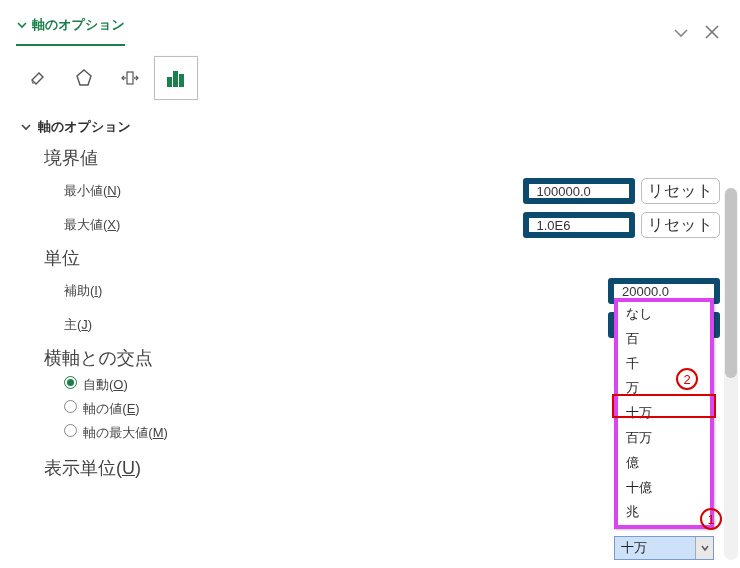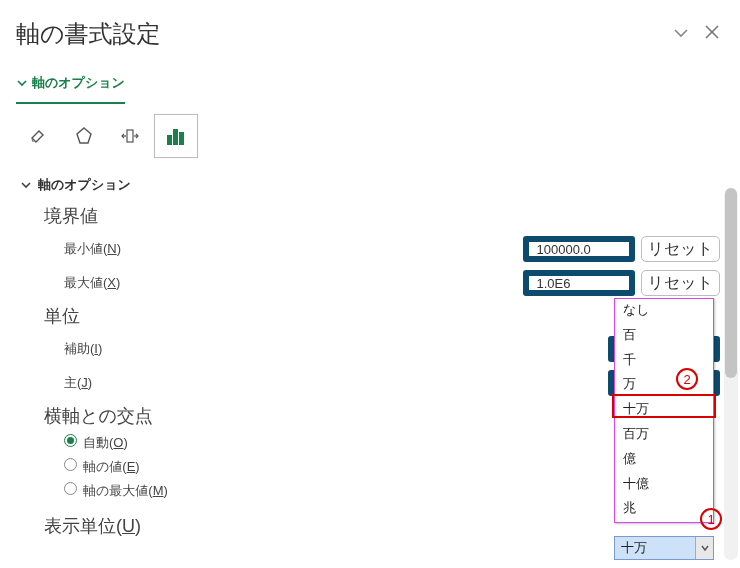--- a/index.html
+++ b/index.html
@@ -153,24 +153,23 @@
     width:18px; height:100%;
     border-left:1px solid #aaa;
     background:#e8e8e8;
     display:flex; align-items:center; justify-content:center;
   }
   .dropdown-list {
     position:absolute;
     top: 298px; left: 614px;
     width: 100px;
     background:#fff;
-    border:1px solid #d946ef;
+    border:4px solid #d946ef;
     box-shadow: 1px 1px 2px rgba(0,0,0,0.25);
     z-index: 5;
-    font-family: Liberation Mono, monospace;
   }
   .dropdown-item {
     padding: 2px 8px;
     font-size: 13px;
     color:#222;
     cursor:pointer;
     line-height:1.6;
   }
   .annot-box1 {
     position:absolute;
@@ -207,21 +206,20 @@
     width:12px; height:190px;
     background:#c4c4c4;
     border-radius:6px;
   }
   .underline { text-decoration: underline; }
 </style>
 </head>
 <body>
 
 <div class="pane">
-  <div class="pane-title">軸の書式設定</div>
 
   <div class="pane-top-controls">
     <span>
       <svg width="18" height="18" viewBox="0 0 18 18">
           <polyline points="3,6 9,12 15,6" fill="none" stroke="#888" stroke-width="1.6"></polyline>
         </svg>
     </span>
     <span>
       <svg width="16" height="16" viewBox="0 0 16 16">
           <line x1="2" y1="2" x2="14" y2="14" stroke="#777" stroke-width="1.6"></line>

